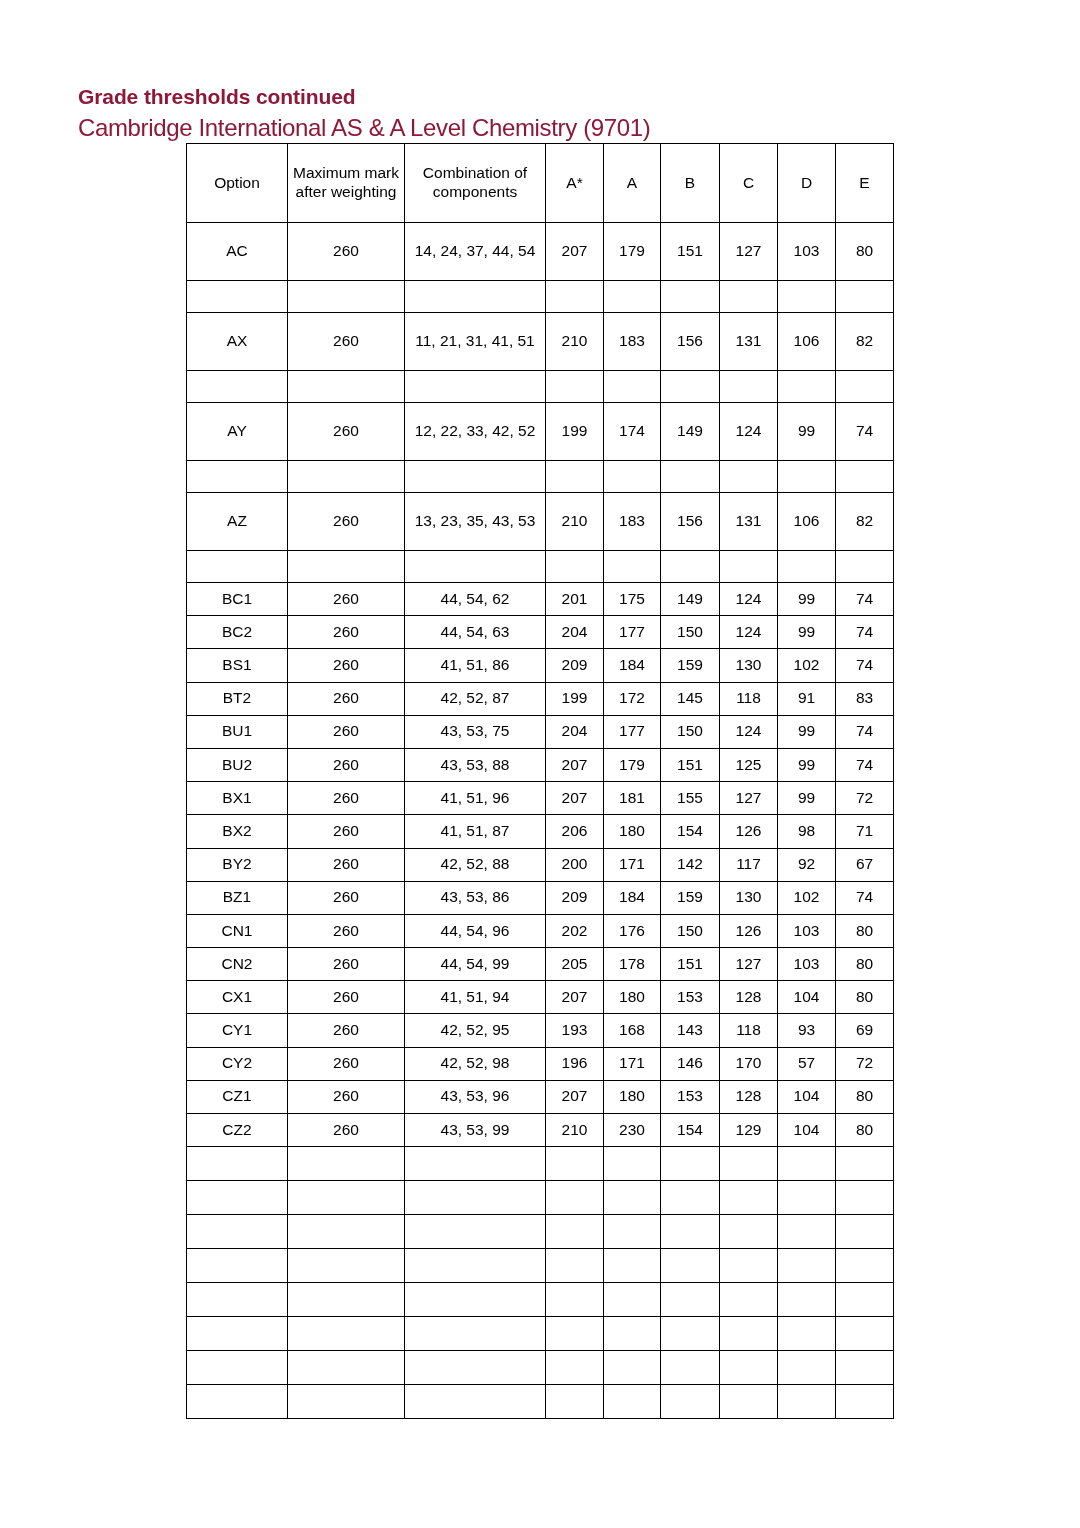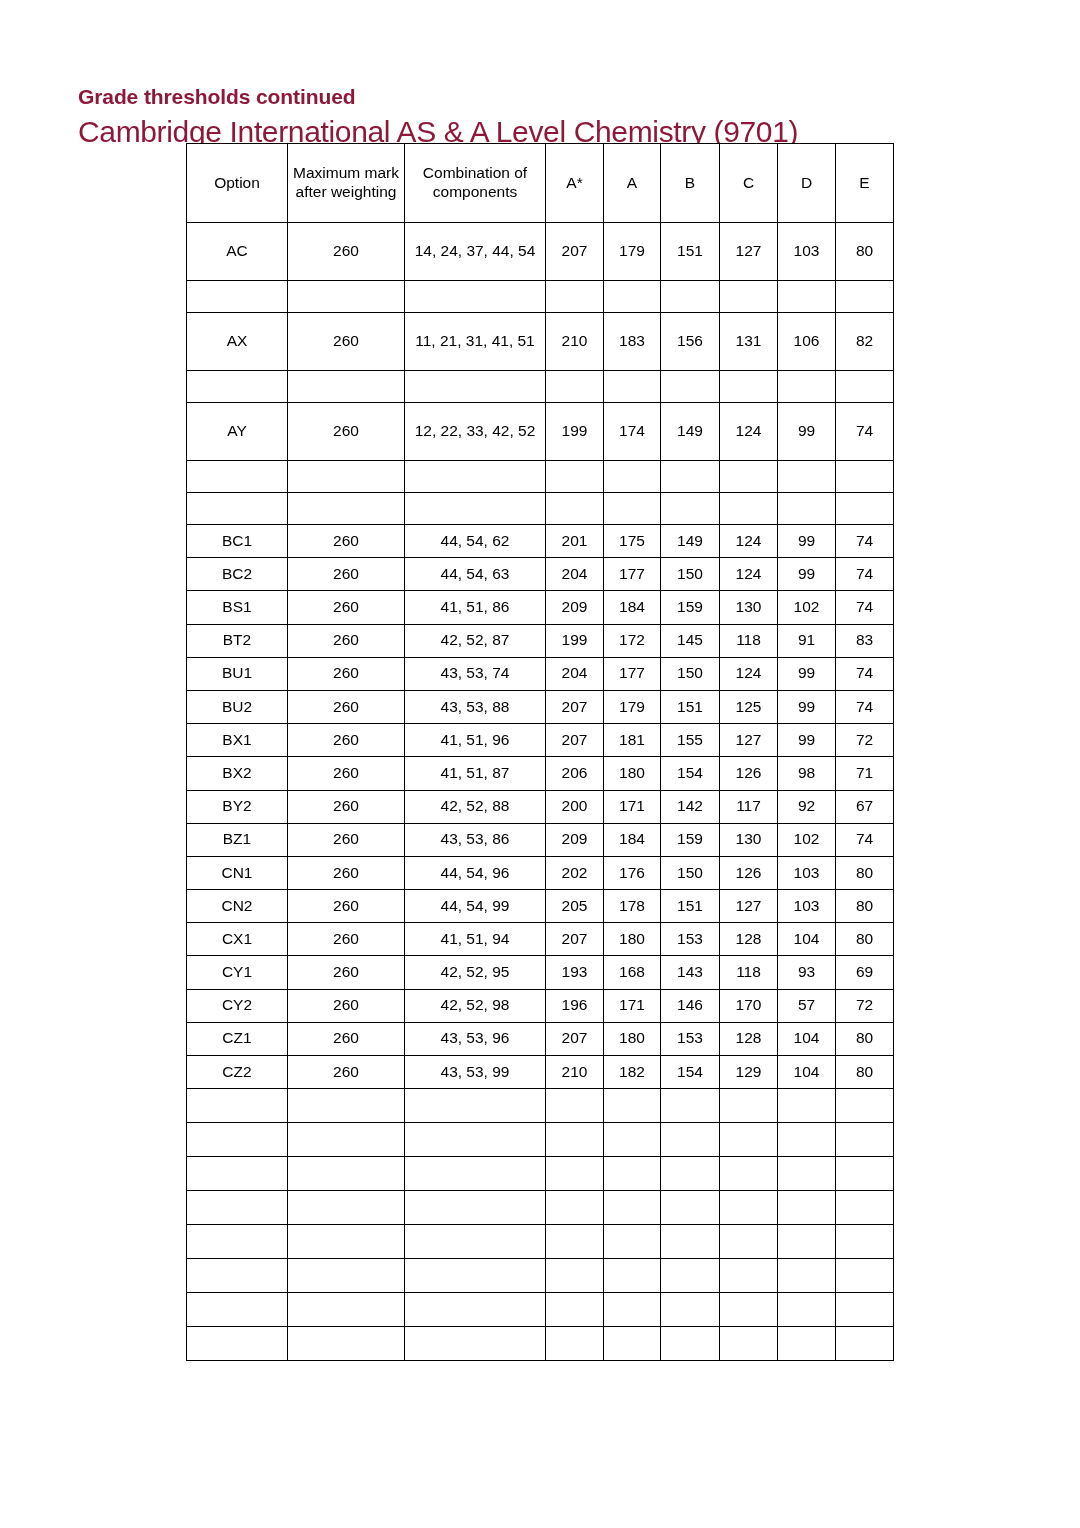--- a/index.html
+++ b/index.html
@@ -31,21 +31,21 @@
   .doc-title {
     font-size: 21px;
     font-weight: bold;
     color: #8E1838;
     line-height: 1.25;
     letter-spacing: -0.1px;
     margin: 0;
     white-space: nowrap;
   }
   .doc-subtitle {
-    font-size: 30px;
+    font-size: 24px;
     font-weight: normal;
     color: #8E1838;
     line-height: 1.3;
     letter-spacing: -0.35px;
     margin: 2px 0 0 0;
     white-space: nowrap;
   }
 
   .table-wrap {
     position: absolute;
@@ -189,20 +189,31 @@
             <td></td>
             <td></td>
             <td class="cell-multi"></td>
             <td></td>
             <td></td>
             <td></td>
             <td></td>
             <td></td>
             <td></td>
           </tr>
+          <tr class="row-tall">
+            <td>AZ</td>
+            <td>260</td>
+            <td class="cell-multi">13, 23, 35, 43, 53</td>
+            <td>210</td>
+            <td>183</td>
+            <td>156</td>
+            <td>131</td>
+            <td>106</td>
+            <td>82</td>
+          </tr>
           <tr class="row-blank">
             <td></td>
             <td></td>
             <td class="cell-multi"></td>
             <td></td>
             <td></td>
             <td></td>
             <td></td>
             <td></td>
             <td></td>
@@ -247,21 +258,21 @@
             <td>199</td>
             <td>172</td>
             <td>145</td>
             <td>118</td>
             <td>91</td>
             <td>83</td>
           </tr>
           <tr class="row-single">
             <td>BU1</td>
             <td>260</td>
-            <td class="cell-multi">43, 53, 74</td>
+            <td class="cell-multi">43, 53, 75</td>
             <td>204</td>
             <td>177</td>
             <td>150</td>
             <td>124</td>
             <td>99</td>
             <td>74</td>
           </tr>
           <tr class="row-single">
             <td>BU2</td>
             <td>260</td>
@@ -381,21 +392,21 @@
             <td>153</td>
             <td>128</td>
             <td>104</td>
             <td>80</td>
           </tr>
           <tr class="row-single">
             <td>CZ2</td>
             <td>260</td>
             <td class="cell-multi">43, 53, 99</td>
             <td>210</td>
-            <td>182</td>
+            <td>230</td>
             <td>154</td>
             <td>129</td>
             <td>104</td>
             <td>80</td>
           </tr>
           <tr class="row-empty">
             <td></td>
             <td></td>
             <td class="cell-multi"></td>
             <td></td>

